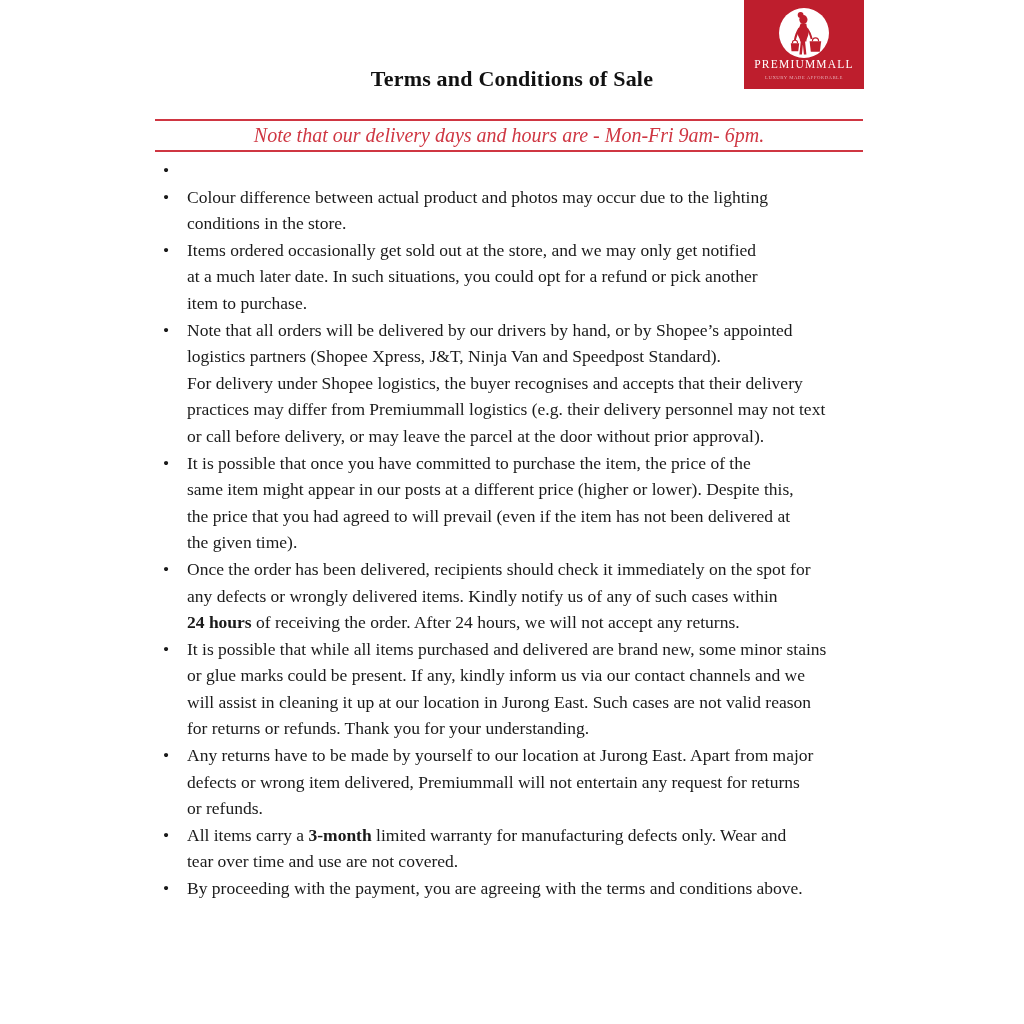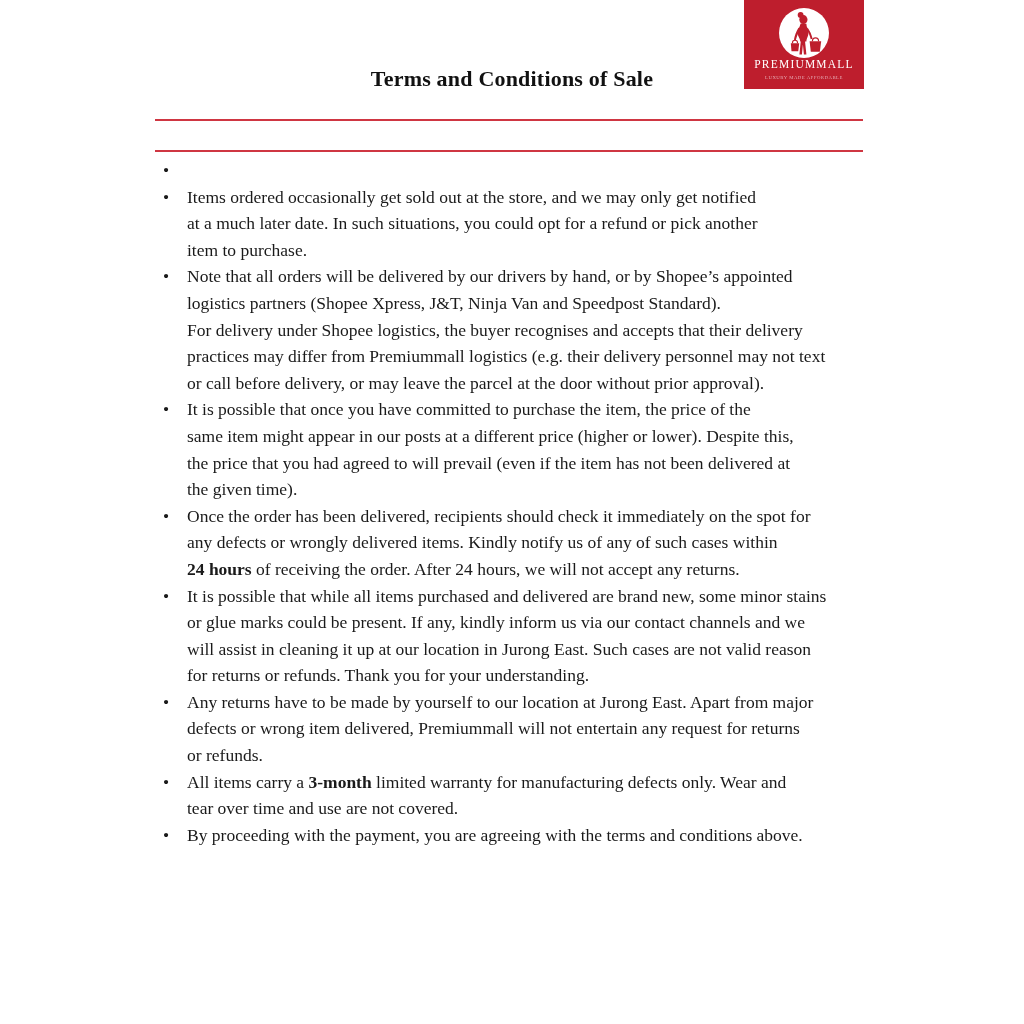--- a/index.html
+++ b/index.html
@@ -140,26 +140,31 @@
         <path d="M33.4,33.2 a3.1,3.4 0 0 1 6.2,0" fill="none" stroke="#be1e2d" stroke-width="1.2"></path>
       </svg>
     </div>
     <div class="logo-name">PREMIUMMALL</div>
     <div class="logo-tagline">LUXURY MADE AFFORDABLE</div>
   </div>
 
   <h1 class="title">Terms and Conditions of Sale</h1>
 
   <div class="rule rule-top"></div>
+  <div class="note">Note that our delivery days and hours are - Mon-Fri 9am- 6pm.</div>
   <div class="rule rule-bottom"></div>
 
   <ul class="terms">
     <li class="term" hidden="">
       <span class="bullet"></span>
       <div class="term-text"></div>
+    </li>
+      <li class="term">
+      <span class="bullet"></span>
+      <div class="term-text">Colour difference between actual product and photos may occur due to the lighting<br>conditions in the store.</div>
     </li>
       <li class="term">
       <span class="bullet"></span>
       <div class="term-text">Items ordered occasionally get sold out at the store, and we may only get notified<br>at a much later date. In such situations, you could opt for a refund or pick another<br>item to purchase.</div>
     </li>
       <li class="term">
       <span class="bullet"></span>
       <div class="term-text">Note that all orders will be delivered by our drivers by hand, or by Shopee’s appointed<br>logistics partners (Shopee Xpress, J&amp;T, Ninja Van and Speedpost Standard).<br>For delivery under Shopee logistics, the buyer recognises and accepts that their delivery<br>practices may differ from Premiummall logistics (e.g. their delivery personnel may not text<br>or call before delivery, or may leave the parcel at the door without prior approval).</div>
     </li>
       <li class="term">

